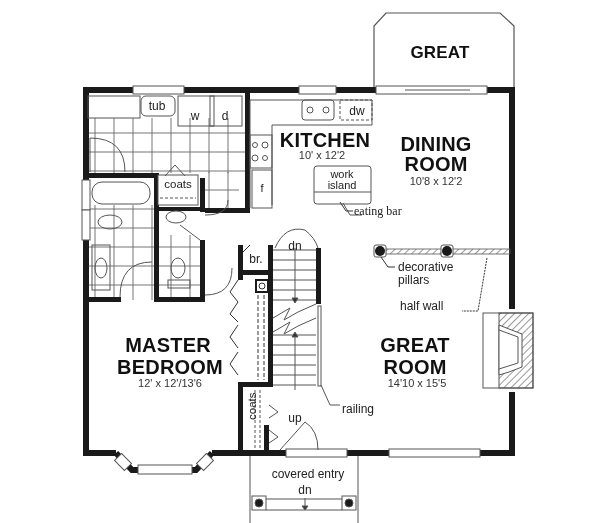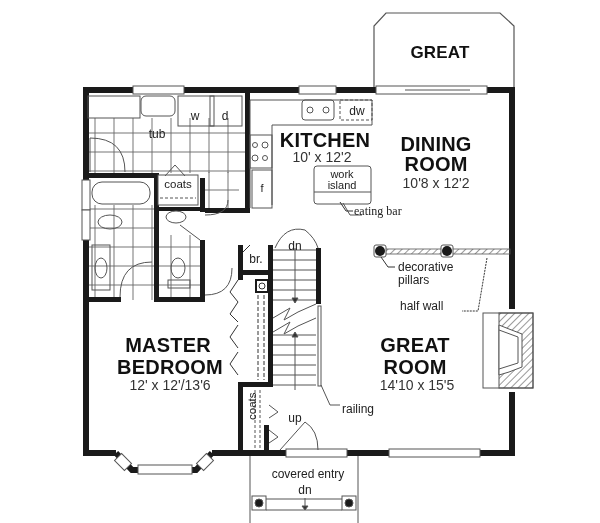--- a/index.html
+++ b/index.html
@@ -1,20 +1,20 @@
 <!DOCTYPE html>
 <html><head>
   <meta charset="utf-8">
   <style>
     html, body { margin: 0; padding: 0; background: #ffffff; }
     body { width: 600px; height: 523px; overflow: hidden; position: relative; font-family: "Liberation Sans", sans-serif; }
     svg { position: absolute; left: 0; top: 0; }
     .lbl { position: absolute; color: #111; white-space: nowrap; line-height: 1; }
     .room { font-weight: bold; font-size: 20px; text-align: center; letter-spacing: 0.2px; }
-    .dim { font-size: 14px; color: #333; text-align: center; }
+    .dim { font-size: 11px; color: #333; text-align: center; }
     .small { font-size: 12px; color: #222; }
     .tiny { font-size: 11px; color: #222; }
     .center { transform: translateX(-50%); text-align: center; }
   </style>
 </head>
 <body>
 
 <svg width="600" height="523" viewBox="0 0 600 523">
   <defs>
     <pattern id="hatch" width="5" height="5" patternUnits="userSpaceOnUse" patternTransform="rotate(45)">
@@ -237,21 +237,21 @@
 <div class="lbl dim center" style="left:436px; top:176px;">10'8 x 12'2</div>
 
 <div class="lbl room center" style="left:168px; top:335px;">MASTER</div>
 <div class="lbl room center" style="left:170px; top:357px;">BEDROOM</div>
 <div class="lbl dim center" style="left:170px; top:378px;">12' x 12'/13'6</div>
 
 <div class="lbl room center" style="left:415px; top:335px;">GREAT</div>
 <div class="lbl room center" style="left:415px; top:357px;">ROOM</div>
 <div class="lbl dim center" style="left:417px; top:378px;">14'10 x 15'5</div>
 
-<div class="lbl small center" style="left:157px; top:100px;margin-top:28px;">tub</div>
+<div class="lbl small center" style="left:157px; top:100px;">tub</div>
 <div class="lbl small center" style="left:195px; top:110px;">w</div>
 <div class="lbl small center" style="left:225px; top:110px;">d</div>
 <div class="lbl small center" style="left:357px; top:105px;">dw</div>
 <div class="lbl tiny center" style="left:262px; top:183px;">f</div>
 <div class="lbl small center" style="left:178px; top:179px; font-size:11.5px;">coats</div>
 <div class="lbl small center" style="left:256px; top:253px;">br.</div>
 <div class="lbl tiny center" style="left:342px; top:169px;">work</div>
 <div class="lbl tiny center" style="left:342px; top:180px;">island</div>
 <div class="lbl small" style="left:247px; top:420px; transform: rotate(-90deg); transform-origin: left top; font-size:11.5px;">coats</div>
 

